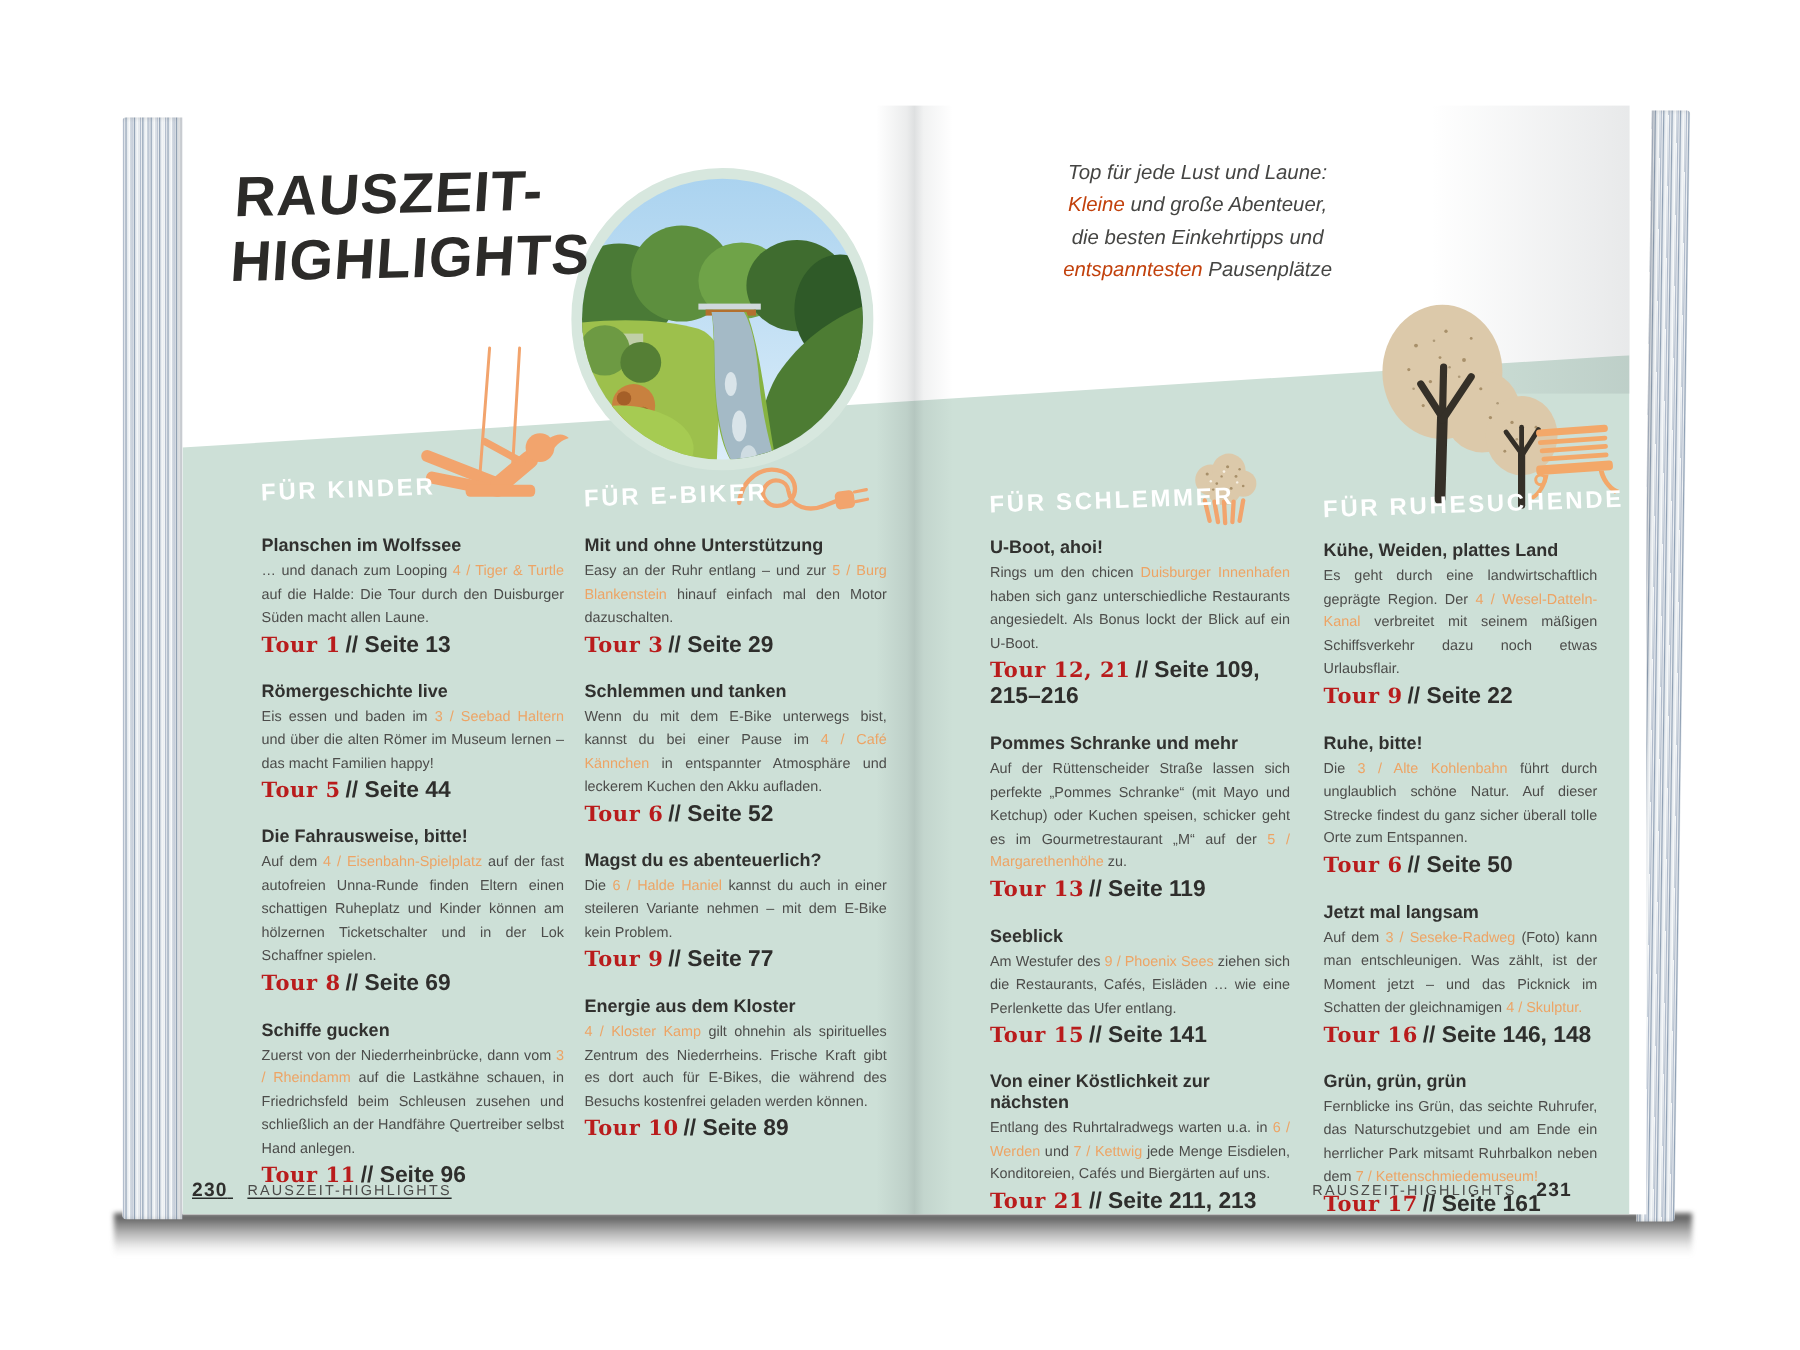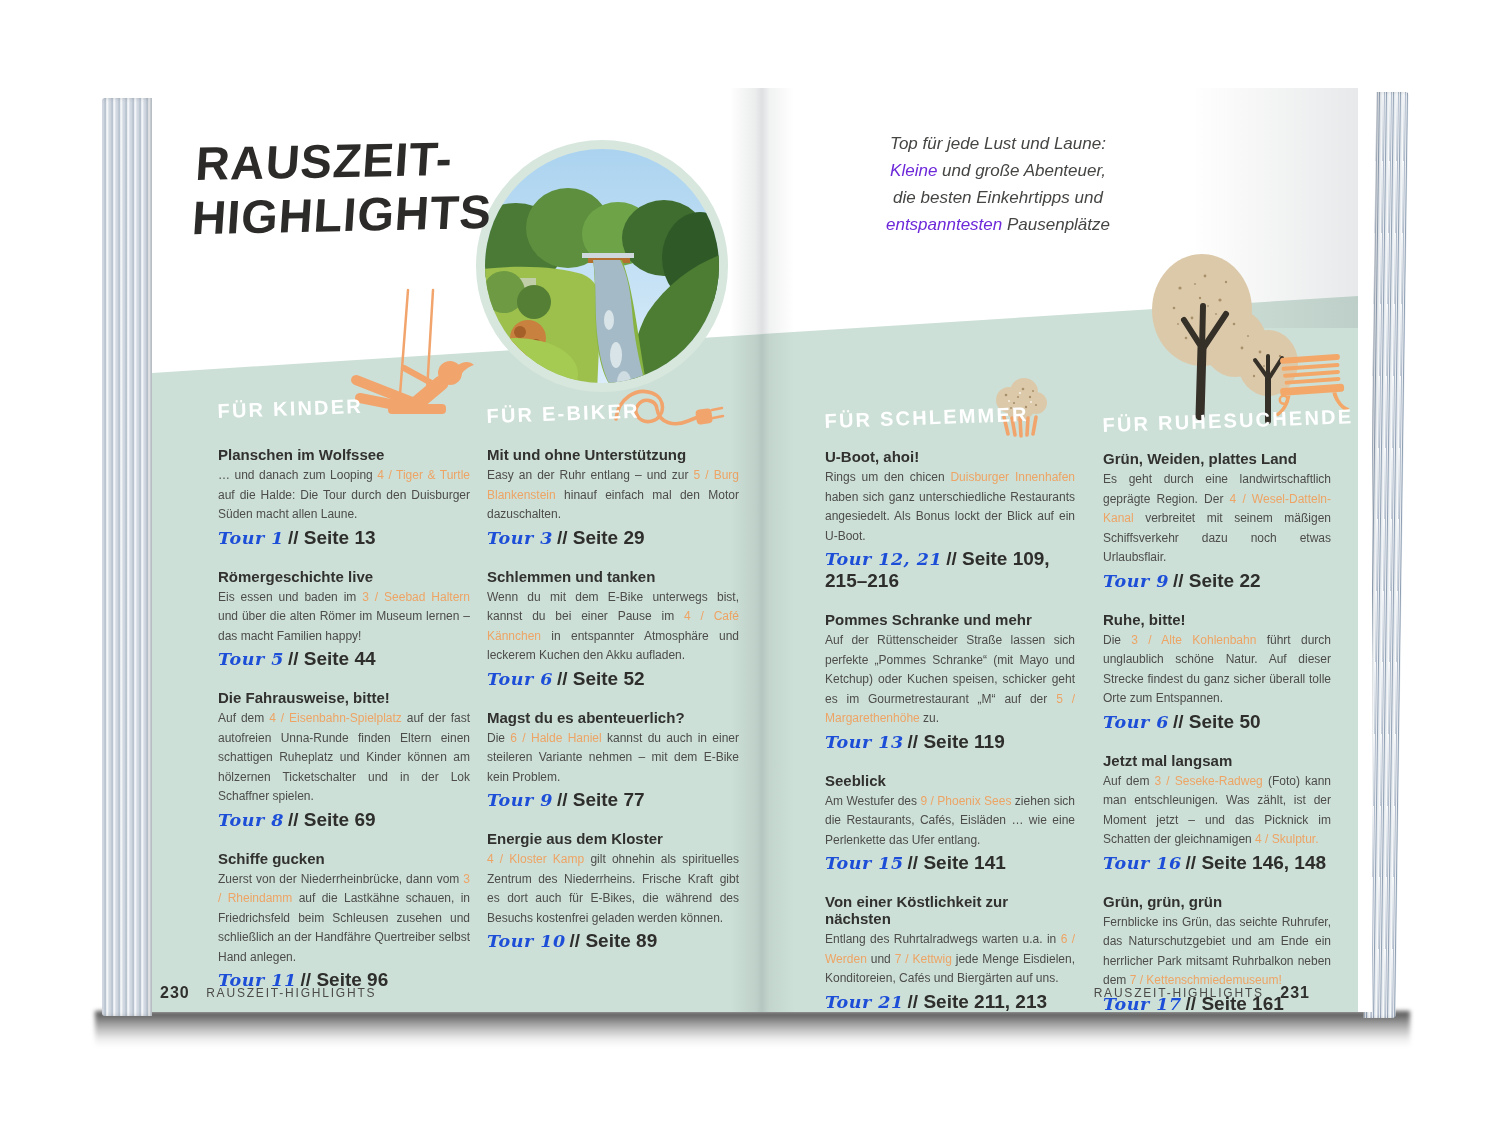--- a/index.html
+++ b/index.html
@@ -28,21 +28,21 @@
                 filter:blur(2px);
                 background:linear-gradient(to bottom,rgba(48,48,48,.85),rgba(60,60,60,.38) 45%,
                            rgba(90,90,90,.10) 78%,rgba(0,0,0,0));}
 
   
   .big-title{position:absolute;left:42px;top:46px;z-index:3;color:#2c2b29;font-weight:bold;
              font-size:47px;line-height:54px;letter-spacing:1px;
              transform:rotate(-1.2deg) skewX(-5deg);}
   .intro{position:absolute;left:668px;top:42px;width:356px;z-index:3;text-align:center;
          font-style:italic;font-size:17px;line-height:27px;color:#454543;}
-  .intro .light{color:#6d28d9;}
+  .intro .light{color:#c2410c;}
 
   
   .photo{position:absolute;left:324px;top:52px;width:252px;height:252px;z-index:2;}
 
   
   .decor{position:absolute;z-index:2;}
   .decor.swing{left:190px;top:200px;width:150px;height:160px;}
   .decor.cable{left:458px;top:291px;width:118px;height:60px;}
   .decor.cupcake{left:838px;top:289px;width:62px;height:62px;}
   .decor.park{left:998px;top:160px;width:200px;height:195px;}
@@ -56,27 +56,27 @@
 
   
   .col{position:absolute;z-index:3;}
   #col0{left:66px;top:358px;width:252px;} #col1{left:335px;top:358px;width:252px;}
   #col2{left:673px;top:360px;width:250px;} #col3{left:951px;top:362px;width:228px;}
   .block{margin-bottom:19px;}
   .block-title{font-weight:bold;font-size:15px;color:#31312f;margin-bottom:3px;}
   .block-body{font-size:12px;line-height:19.5px;color:#4c4c4a;text-align:justify;hyphens:auto;}
   .lnk{color:#eda465;}
   .block-tour{margin-top:2px;}
-  .tour-script{font-family:"DejaVu Serif",serif;font-style:italic;font-weight:bold;
-               font-size:17.5px;color:#1d4ed8;letter-spacing:.5px;}
+  .tour-script{font-family:"DejaVu Serif",serif;font-weight:bold;
+               font-size:17.5px;color:#b91c1c;letter-spacing:.5px;}
   .tour-ref{font-weight:bold;font-size:19px;color:#2e2e2c;margin-left:4px;}
 
   
   .pfoot{position:absolute;top:896px;z-index:3;white-space:nowrap;}
-  .pfoot.left{left:8px;} .pfoot.right{right:62px;text-align:left;}
+  .pfoot.left{left:8px;text-decoration:underline;} .pfoot.right{right:62px;text-align:left;}
   .pnum{font-weight:bold;font-size:16px;color:#2f2f2d;letter-spacing:1px;}
   .plabel{font-size:12px;letter-spacing:1.8px;color:#4b4b49;margin:0 12px;
           position:relative;top:-1px;}
 </style>
 </head>
 <body>
 
 <div class="stage">
 
   <div class="floor-shadow"></div>
@@ -351,21 +351,21 @@
   <div class="block">
     <div class="block-title bt">Von einer Köstlichkeit zur nächsten</div>
     <div class="block-body bb"><span>Entlang des Ruhrtalradwegs warten u.a. in </span><span class="lnk">6 / Werden</span><span> und </span><span class="lnk">7 / Kettwig</span><span> jede Menge Eisdielen, Konditoreien, Cafés und Biergärten auf uns.</span></div>
     <div class="block-tour">
       <span class="tour-script ts">Tour 21</span><span class="tour-ref tr">// Seite 211, 213</span>
     </div>
   </div>
 </div>
     <div class="col" id="col3">
   <div class="block">
-    <div class="block-title bt">Grün, Weiden, plattes Land</div>
+    <div class="block-title bt">Kühe, Weiden, plattes Land</div>
     <div class="block-body bb"><span>Es geht durch eine landwirtschaftlich geprägte Region. Der </span><span class="lnk">4 / Wesel-Datteln-Kanal</span><span> verbreitet mit seinem mäßigen Schiffsverkehr dazu noch etwas Urlaubsflair.</span></div>
     <div class="block-tour">
       <span class="tour-script ts">Tour 9</span><span class="tour-ref tr">// Seite 22</span>
     </div>
   </div>
 
   <div class="block">
     <div class="block-title bt">Ruhe, bitte!</div>
     <div class="block-body bb"><span>Die </span><span class="lnk">3 / Alte Kohlenbahn</span><span> führt durch unglaublich schöne Natur. Auf dieser Strecke findest du ganz sicher überall tolle Orte zum Entspannen.</span></div>
     <div class="block-tour">

